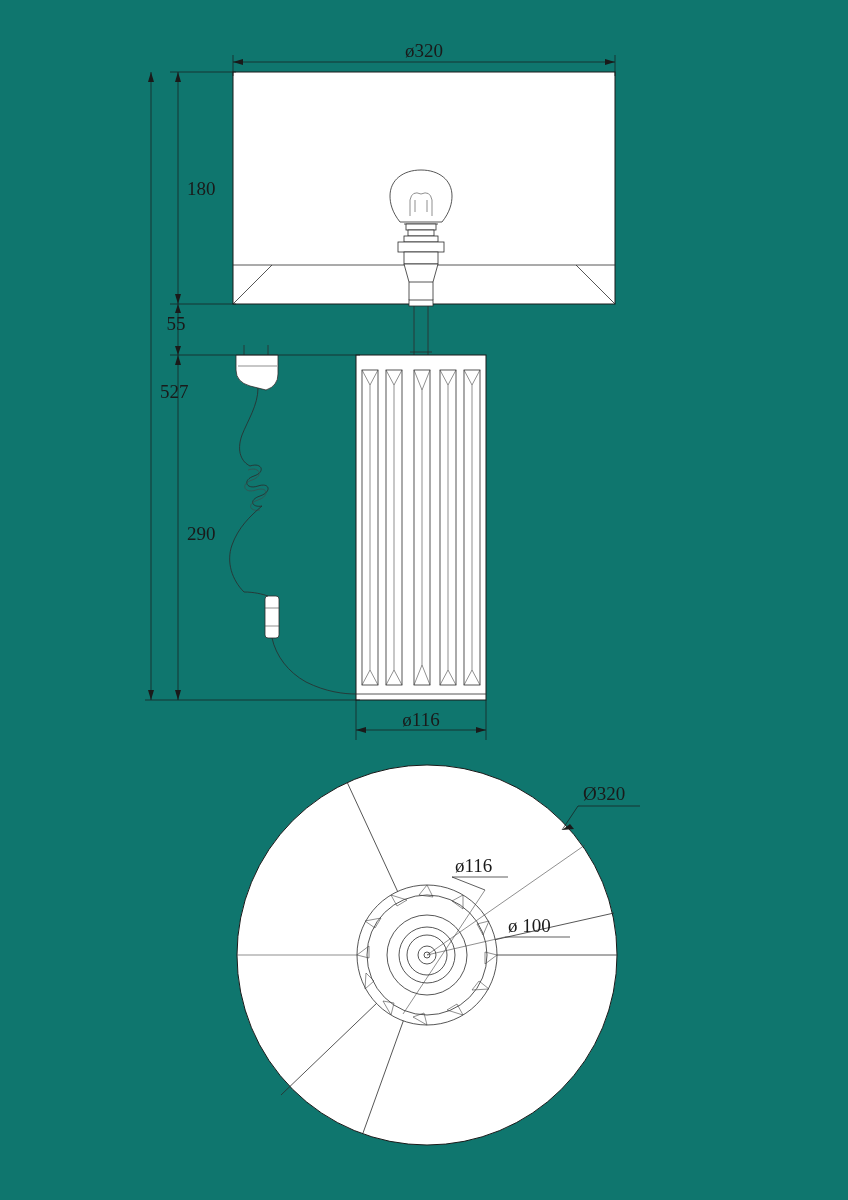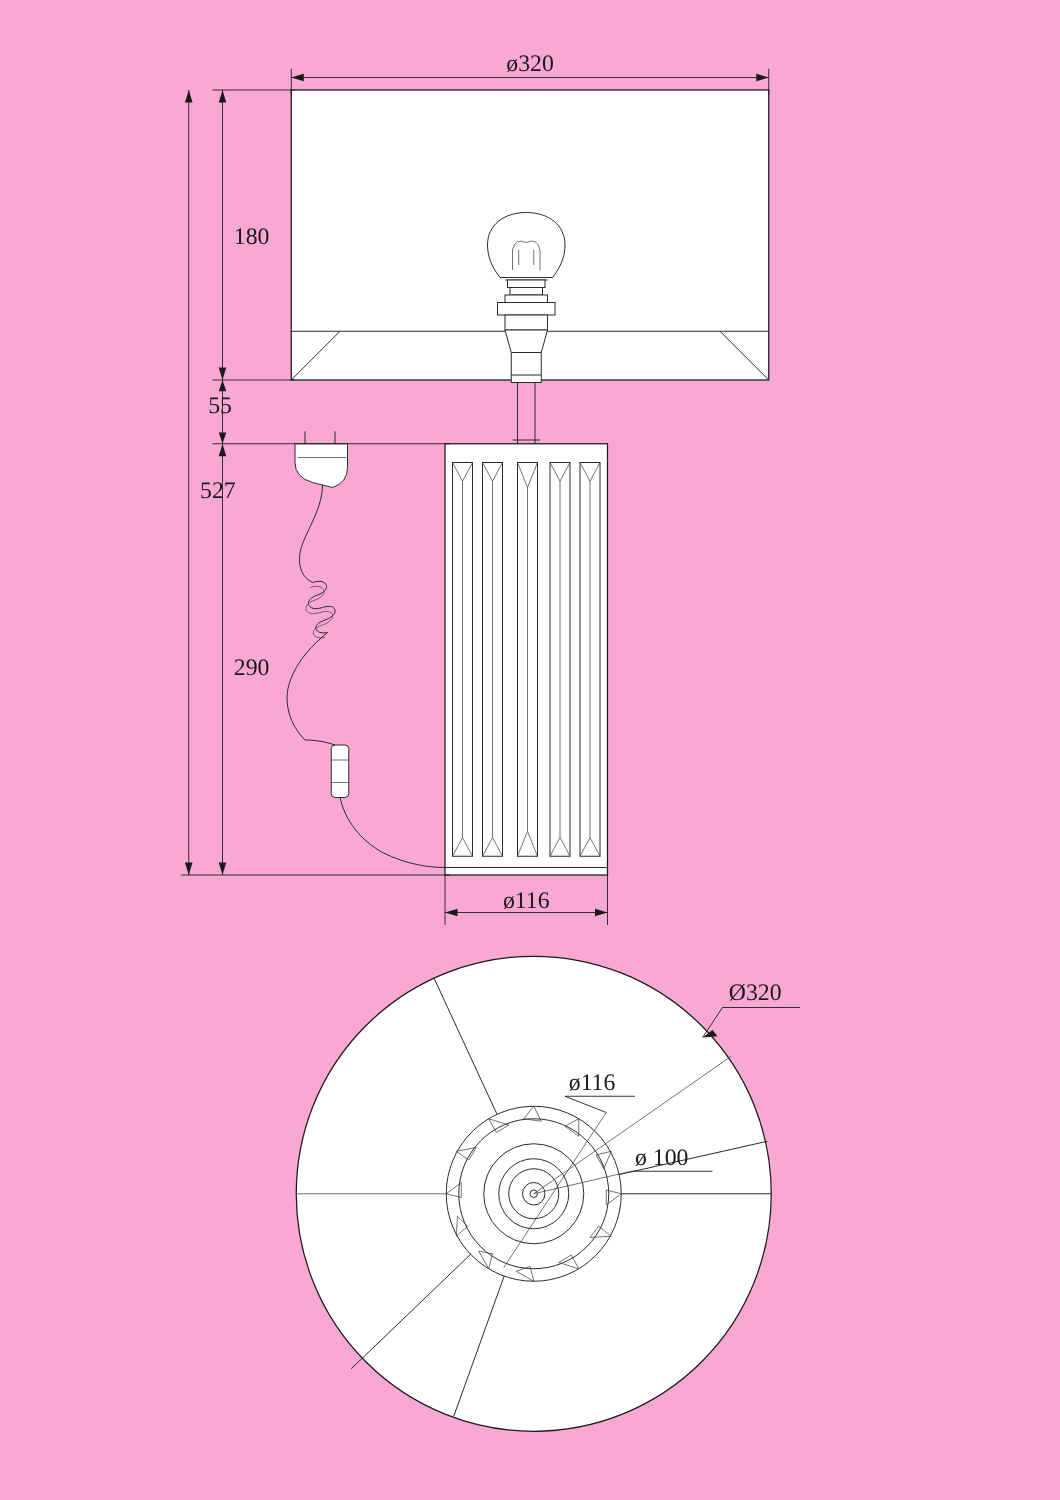--- a/index.html
+++ b/index.html
@@ -7,21 +7,21 @@
     padding: 0;
     background: #ffffff;
   }
   body {
     font-family: "Liberation Sans", sans-serif;
   }
   #sheet {
     position: relative;
     width: 848px;
     height: 1200px;
-    background: #f9a8d4;
+    background: #0f766e;
     overflow: hidden;
   }
   #sheet svg {
     position: absolute;
     left: 0;
     top: 0;
     width: 848px;
     height: 1200px;
   }
   .dim-text {

